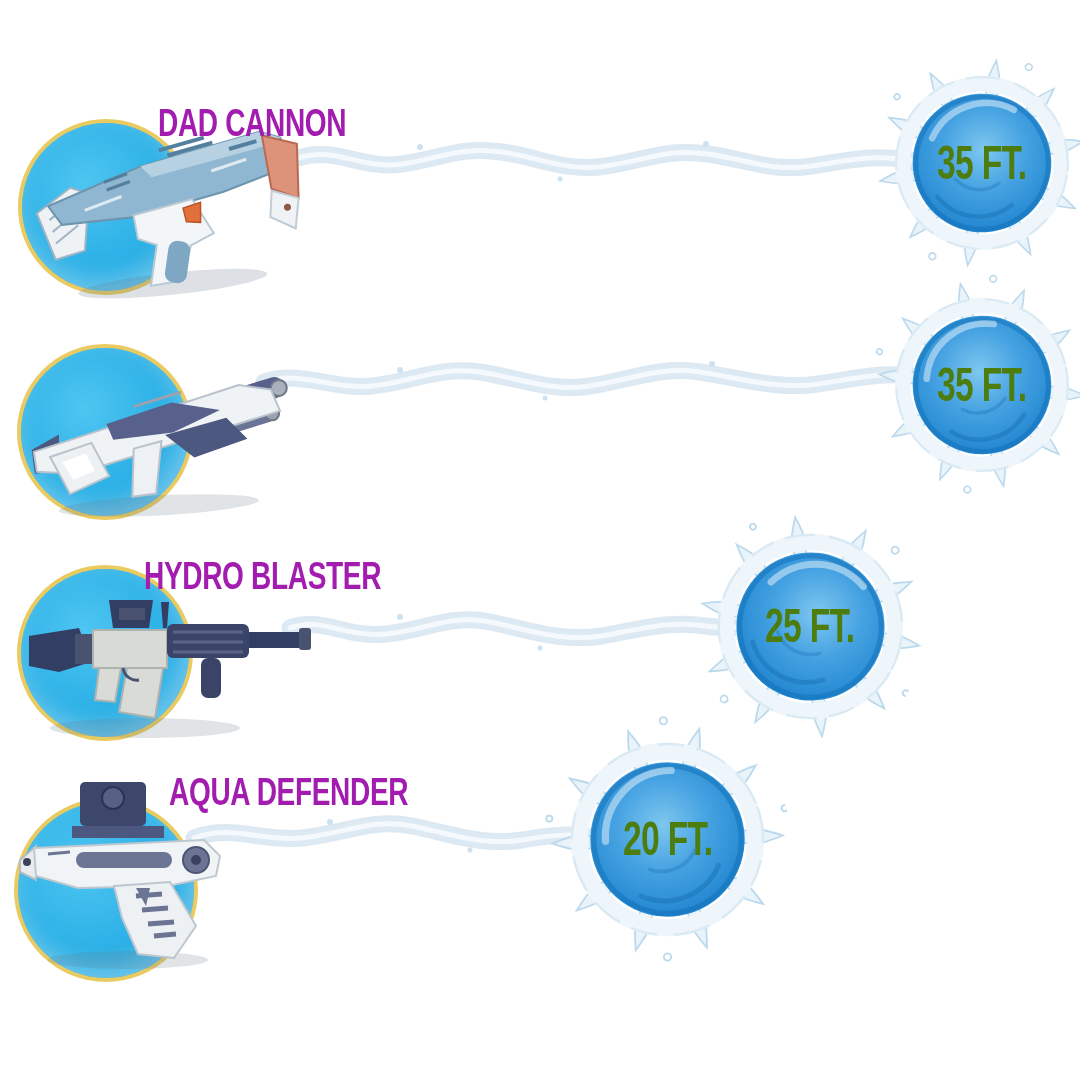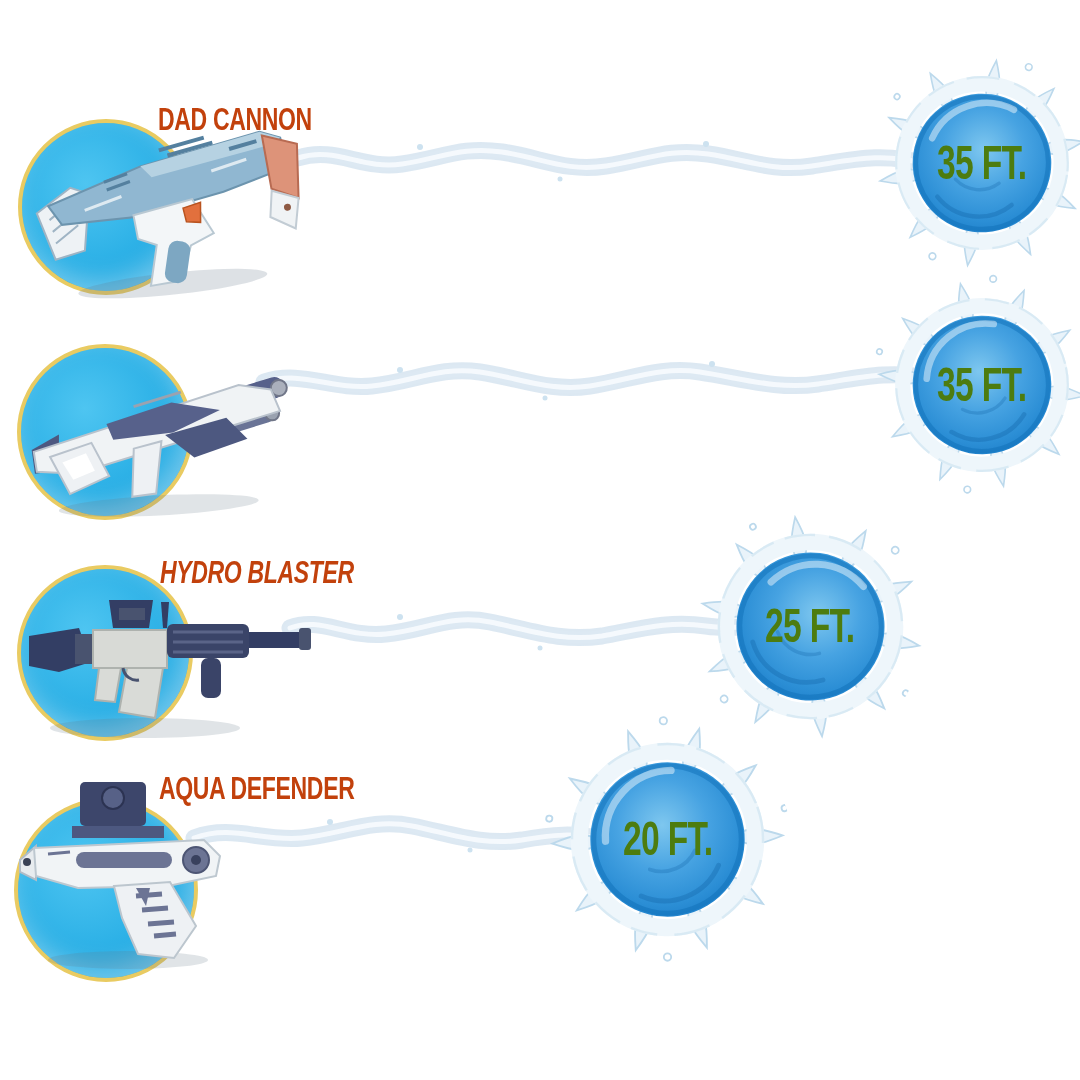--- a/index.html
+++ b/index.html
@@ -2,22 +2,22 @@
 <html><head>
 <meta charset="utf-8">
 <style>
   html,body{margin:0;padding:0;background:#ffffff;}
   #canvas{
     position:relative;width:1080px;height:1080px;overflow:hidden;
     background:#ffffff;font-family:"Liberation Sans", sans-serif;
   }
   
   .row-label{
-    position:absolute;z-index:4;color:#c2410c;font-weight:bold;
-    font-size:32px;line-height:1;white-space:nowrap;
+    position:absolute;z-index:4;color:#a21caf;font-weight:bold;
+    font-size:39px;line-height:1;white-space:nowrap;
   }
   .row-label .cond{
     display:inline-block;transform:scaleX(0.72);transform-origin:left center;
     letter-spacing:-0.5px;
   }
   
   .gun-circle{
     position:absolute;z-index:2;border-radius:50%;
     border:4px solid #e9cb62;
     background:radial-gradient(circle at 38% 36%, #4ec5f1 0%, #2bb0e6 55%, #1fa2dd 100%);
@@ -191,21 +191,21 @@
       <path d="M158,62 L228,62 M158,72 L228,72 M158,82 L228,82" stroke="#5a6488" stroke-width="3" fill="none"></path>
       <rect x="234" y="62" width="56" height="16" fill="#333e64"></rect>
       <rect x="284" y="58" width="12" height="22" rx="3" fill="#49536f"></rect>
       <path d="M112,98 L148,98 L140,148 L104,142 Z" fill="#d9dbd7" stroke="#aeb2ae" stroke-width="2"></path>
       <path d="M84,98 L106,98 L100,132 L80,130 Z" fill="#d9dbd7" stroke="#aeb2ae" stroke-width="2"></path>
       <rect x="186" y="88" width="20" height="40" rx="7" fill="#3a4468"></rect>
       <path d="M108,98 A14,14 0 0 0 124,110" fill="none" stroke="#49536f" stroke-width="3"></path>
     </g>
   </svg>
 
-  <div class="row-label" style="left:160px;top:556px;font-style:italic;">
+  <div class="row-label" style="left:144px;top:556px;">
     <span class="cond">HYDRO BLASTER</span>
   </div>
 
   <svg class="splash-svg" style="left:693px;top:509px;transform:rotate(30deg);" width="235" height="235">
     <use href="#splash-sym" width="235" height="235"></use>
   </svg>
   <div class="badge-text" style="left:730px;top:603px;width:160px;height:46px;">
     <span class="cond">25 FT.</span>
   </div>
 
@@ -223,21 +223,21 @@
       <rect x="58" y="76" width="96" height="16" rx="8" fill="#6c7494"></rect>
       <circle cx="178" cy="84" r="13" fill="#6c7494" stroke="#4d5574" stroke-width="2"></circle>
       <circle cx="178" cy="84" r="5" fill="#39415e"></circle>
       <path d="M96,110 L152,106 L178,150 L156,182 L120,178 L104,142 Z" fill="#eef1f4" stroke="#bcc6ce" stroke-width="2"></path>
       <path d="M118,120 L144,118 M124,134 L150,132 M130,148 L156,146 M136,160 L158,158" stroke="#6c7494" stroke-width="5" fill="none"></path>
       <path d="M118,112 L132,112 L128,130 Z" fill="#6c7494"></path>
       <path d="M30,78 L52,76" stroke="#6c7494" stroke-width="3" fill="none"></path>
     </g>
   </svg>
 
-  <div class="row-label" style="left:159px;top:772px;">
+  <div class="row-label" style="left:169px;top:772px;">
     <span class="cond">AQUA DEFENDER</span>
   </div>
 
   <svg class="splash-svg" style="left:545px;top:717px;transform:rotate(-20deg);" width="245" height="245">
     <use href="#splash-sym" width="245" height="245"></use>
   </svg>
   <div class="badge-text" style="left:588px;top:816px;width:160px;height:46px;">
     <span class="cond">20 FT.</span>
   </div>
 

